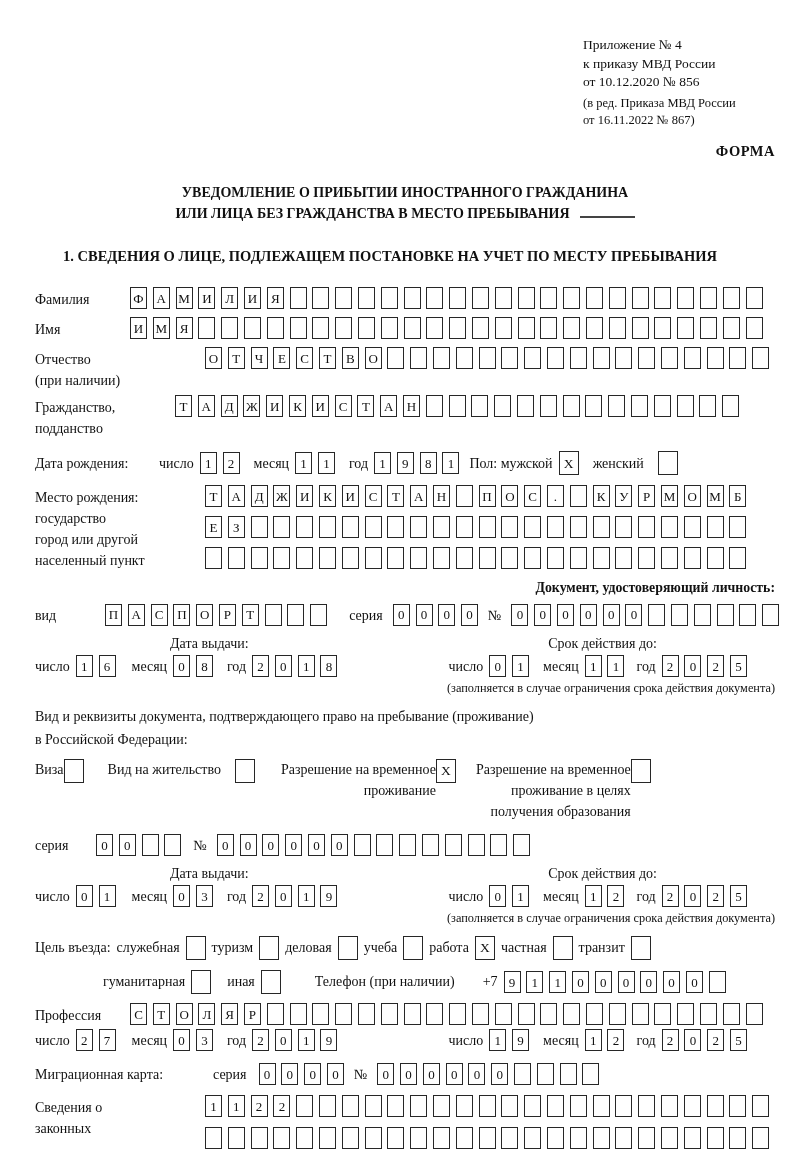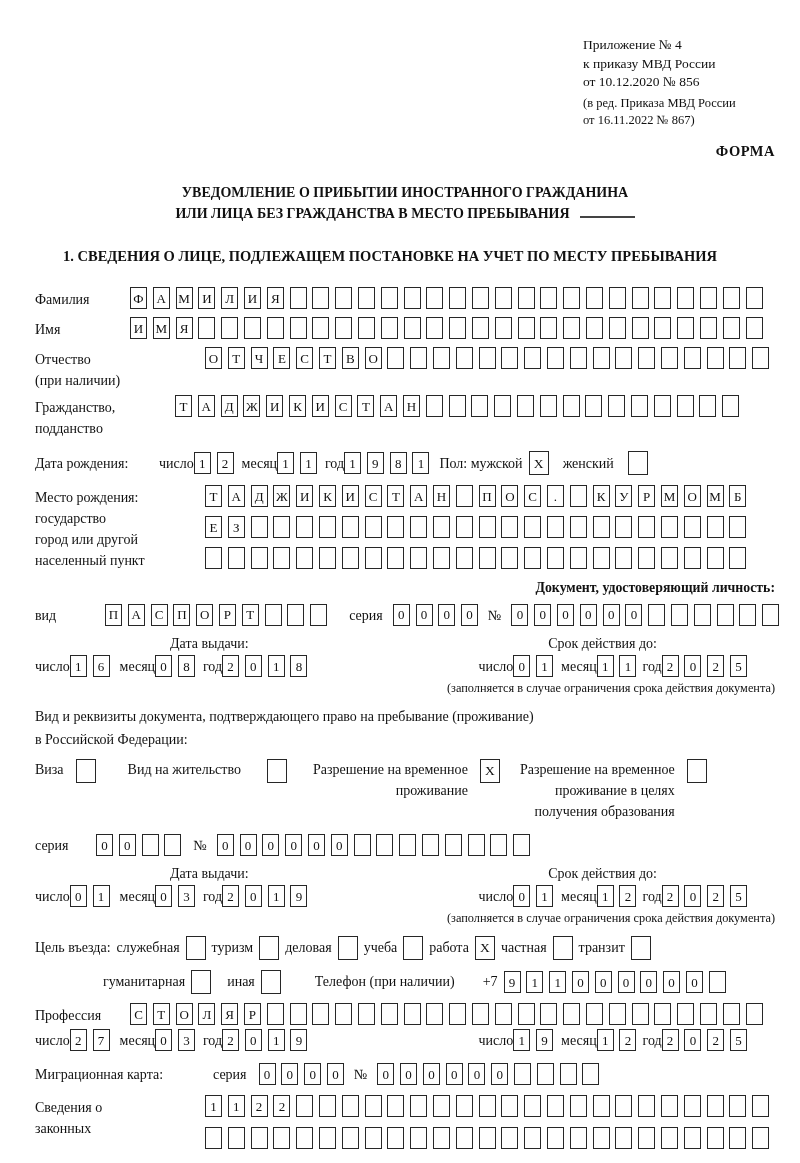--- a/index.html
+++ b/index.html
@@ -28,29 +28,29 @@
   .cells{display:inline-flex;gap:5.8px;flex:0 0 auto;vertical-align:middle;}
   .cell{
     box-sizing:border-box;width:17px;height:22px;
     border:1.7px solid #272727;background:#fff;
     display:inline-flex;align-items:center;justify-content:center;
     font-size:13px;line-height:1;
   }
   .cells-lg .cell{width:20px;height:24px;font-size:13.5px;}
   .stack{display:flex;flex-direction:column;gap:9px;flex:1 1 auto;}
   .inline-lbl{padding:2px 6px 0 0;}
-  .dgroup{display:flex;align-items:center;}
+  .dgroup{display:flex;align-items:center;gap:6px;}
   .dgroup .glbl{padding-top:1px;}
   .dhead{display:flex;font-size:14px;margin-top:10px;}
   .dhead .h1{margin-left:135px;}
   .dhead .h2{margin-left:auto;margin-right:118px;}
   .note-right{text-align:right;font-size:12.3px;margin-top:4px;}
   .para{margin-top:10px;line-height:1.6;}
   .cbrow{display:flex;align-items:flex-start;margin-top:8px;}
-  .cbitem{display:flex;align-items:flex-start;gap:12px;}
+  .cbitem{display:flex;align-items:flex-start;gap:0;}
   .cbitem .clbl{line-height:1.5;}
   .center-lbl{text-align:right;line-height:1.5;}
   .doc-head{font-weight:bold;font-size:13.8px;text-align:right;margin-top:9px;margin-left:60px;}
   .purpose{display:flex;align-items:center;gap:6px;margin-top:10px;flex-wrap:nowrap;}
   .purpose .plbl{white-space:nowrap;}
 </style>
 </head>
 <body>
 
 <div class="page">
@@ -421,21 +421,21 @@
     <div>в Российской Федерации:</div>
   </div>
 
   <div class="cbrow">
     <div class="cbitem">
       <span class="clbl">Виза</span>
       <span class="cells cells-lg">
           <span class="cell"></span>
         </span>
     </div>
-    <div class="cbitem" style="margin-left:32px;">
+    <div class="cbitem" style="margin-left:24px;">
       <span class="clbl">Вид на жительство</span>
       <span class="cells cells-lg" style="margin-left:14px;">
           <span class="cell"></span>
         </span>
     </div>
     <div class="cbitem" style="margin-left:26px;">
       <span class="clbl center-lbl">
         <span>Разрешение на временное</span><br>
         <span>проживание</span>
       </span>

